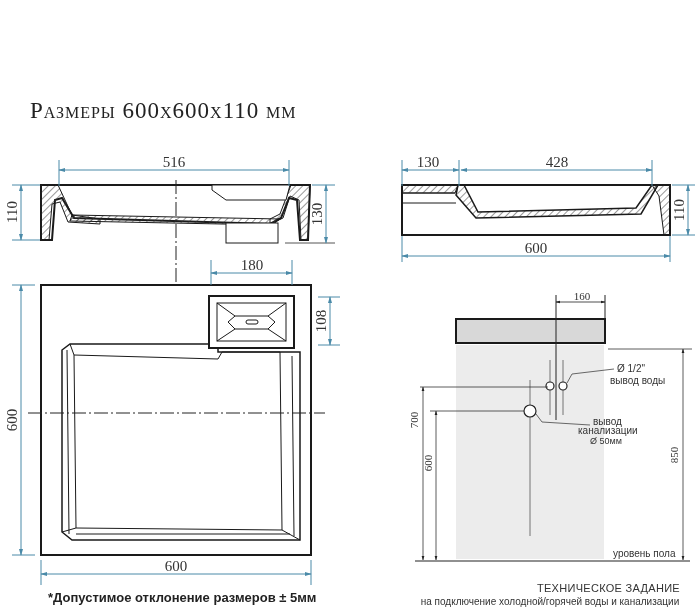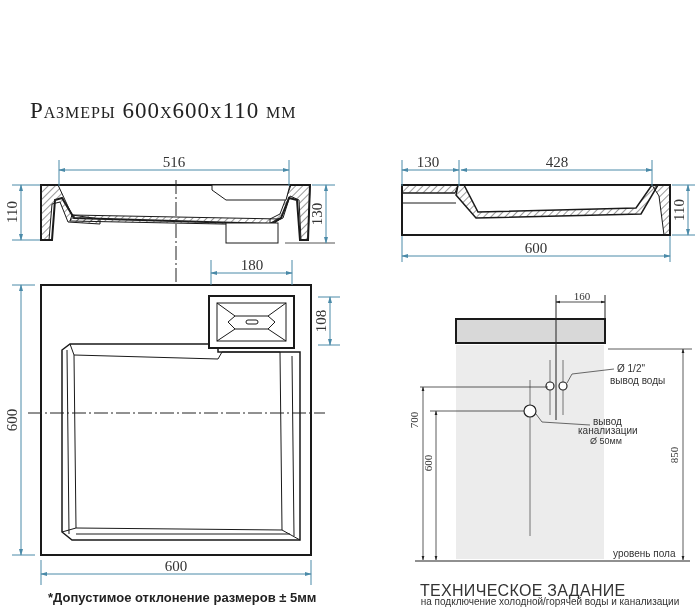--- a/index.html
+++ b/index.html
@@ -7,22 +7,22 @@
   .title {
     position: absolute; left: 30px; top: 98px;
     font-family: Liberation Serif, serif; font-size: 23px; letter-spacing: 1px;
     color: #222; font-variant: small-caps;
   }
   svg.drawing { position: absolute; left: 0; top: 0; }
   .dim { fill: #333; font-family: "Liberation Serif", serif; font-size: 15px; }
   .dim-sm { fill: #333; font-family: "Liberation Serif", serif; font-size: 11px; }
   .lbl { fill: #333; font-family: "Liberation Sans", sans-serif; font-size: 10px; }
   .spec-title {
-    position: absolute; left: 420px; top: 582px; width: 260px; text-align: left;
-    font-size: 16px; color: #333; letter-spacing: 0.3px;
+    position: absolute; left: 420px; top: 582px; width: 260px; text-align: right;
+    font-size: 11px; color: #333; letter-spacing: 0.3px;
   }
   .spec-sub {
     position: absolute; left: 395px; top: 596px; width: 310px; text-align: center;
     font-size: 10px; color: #333;
   }
   .tolerance {
     position: absolute; left: 48px; top: 590px; font-size: 13px; color: #222; font-weight: bold;
   }
 </style>
 </head>

